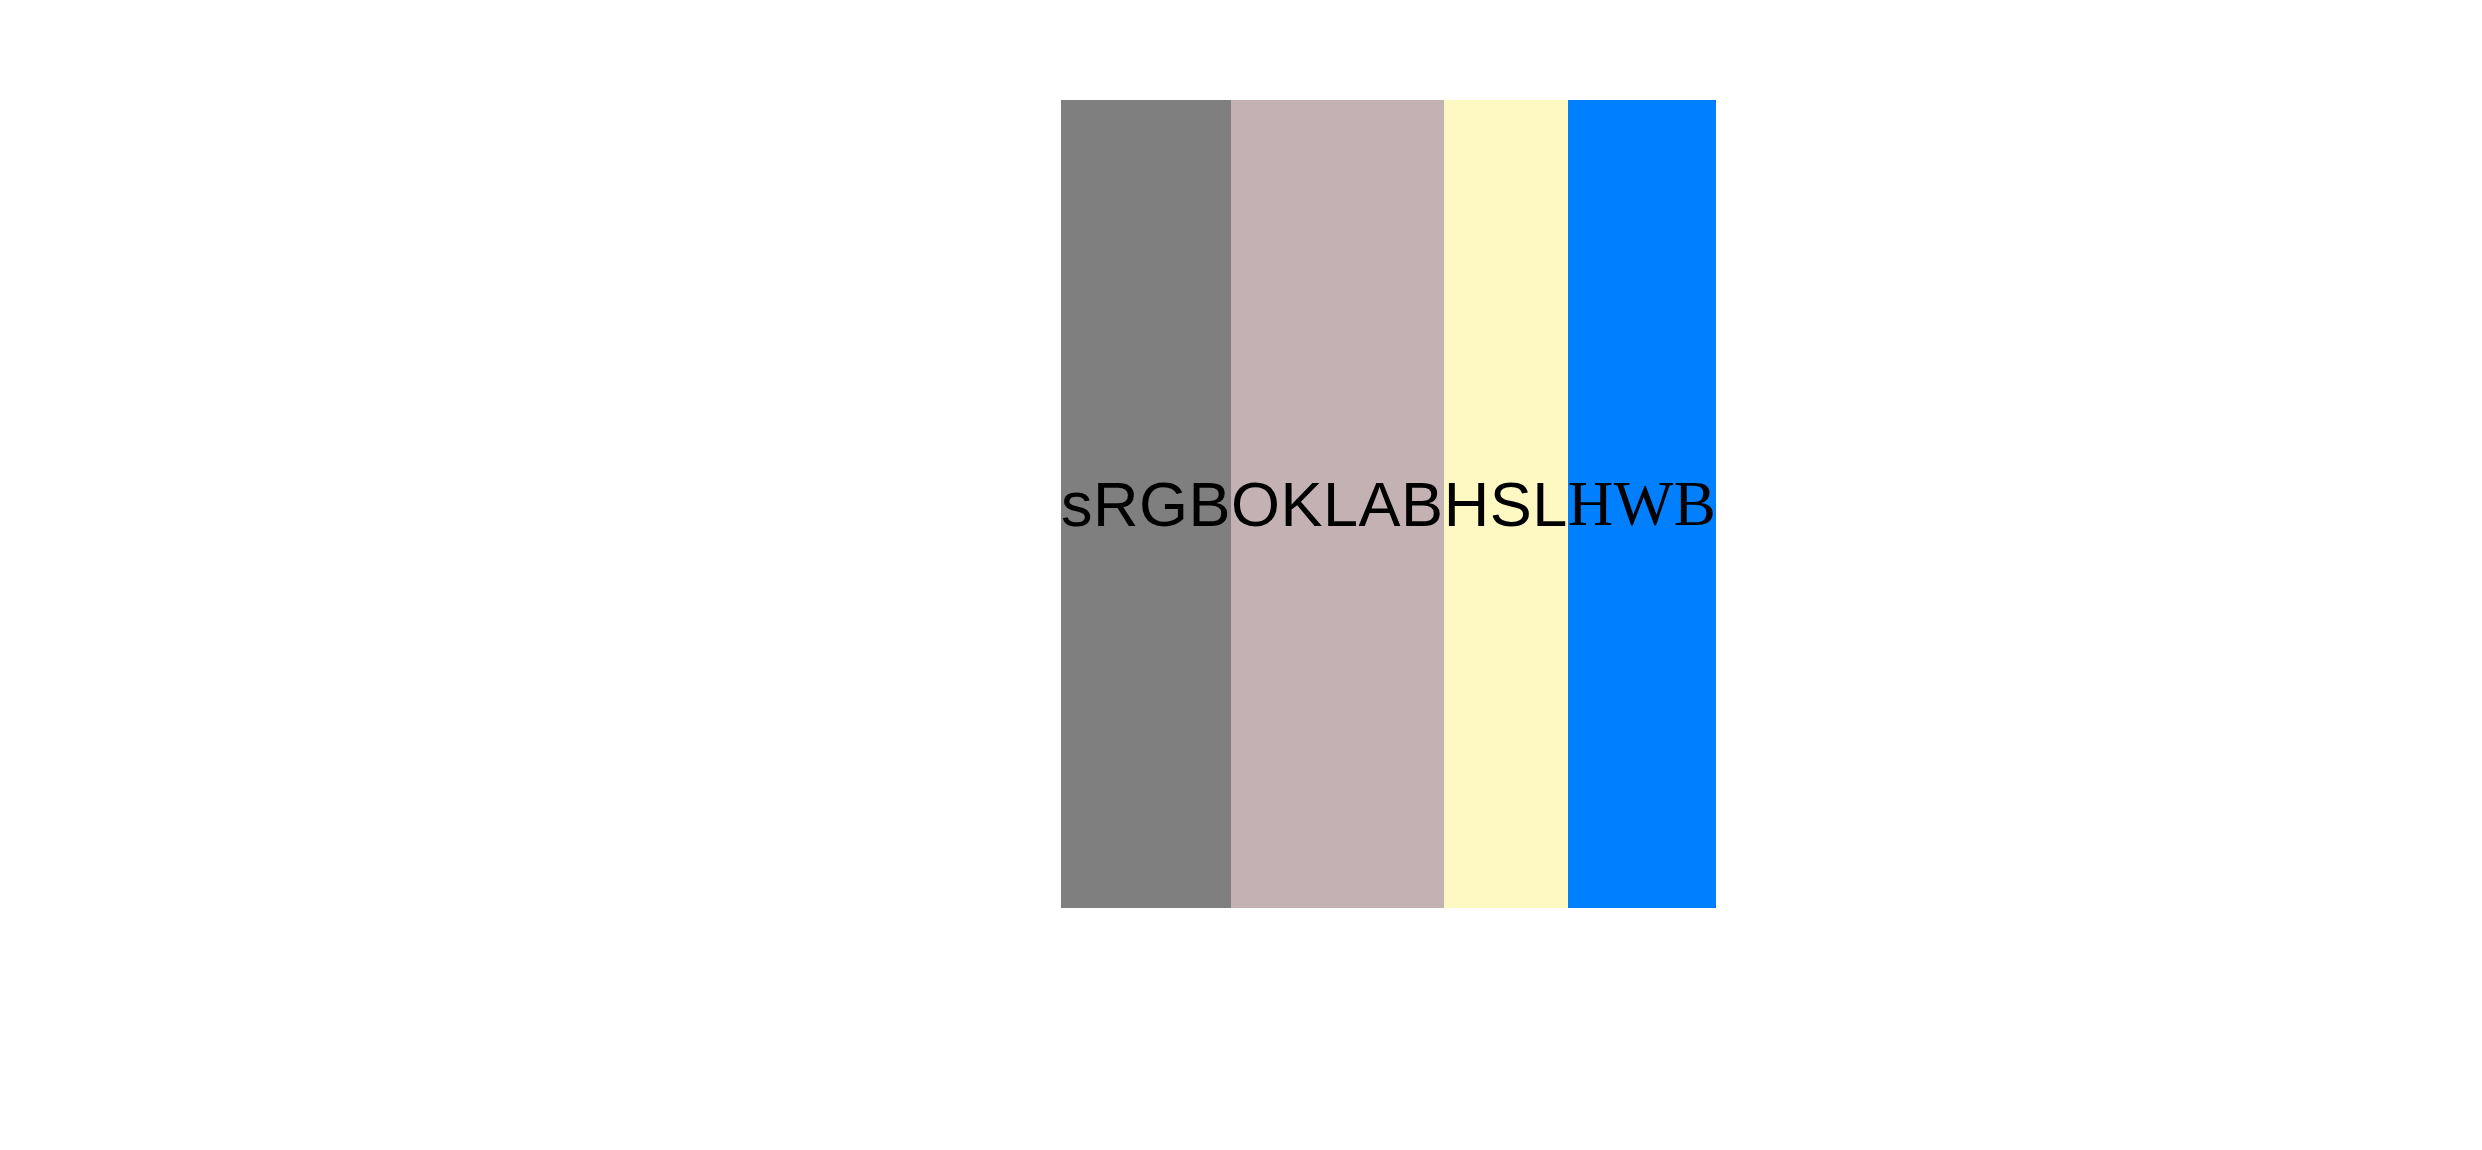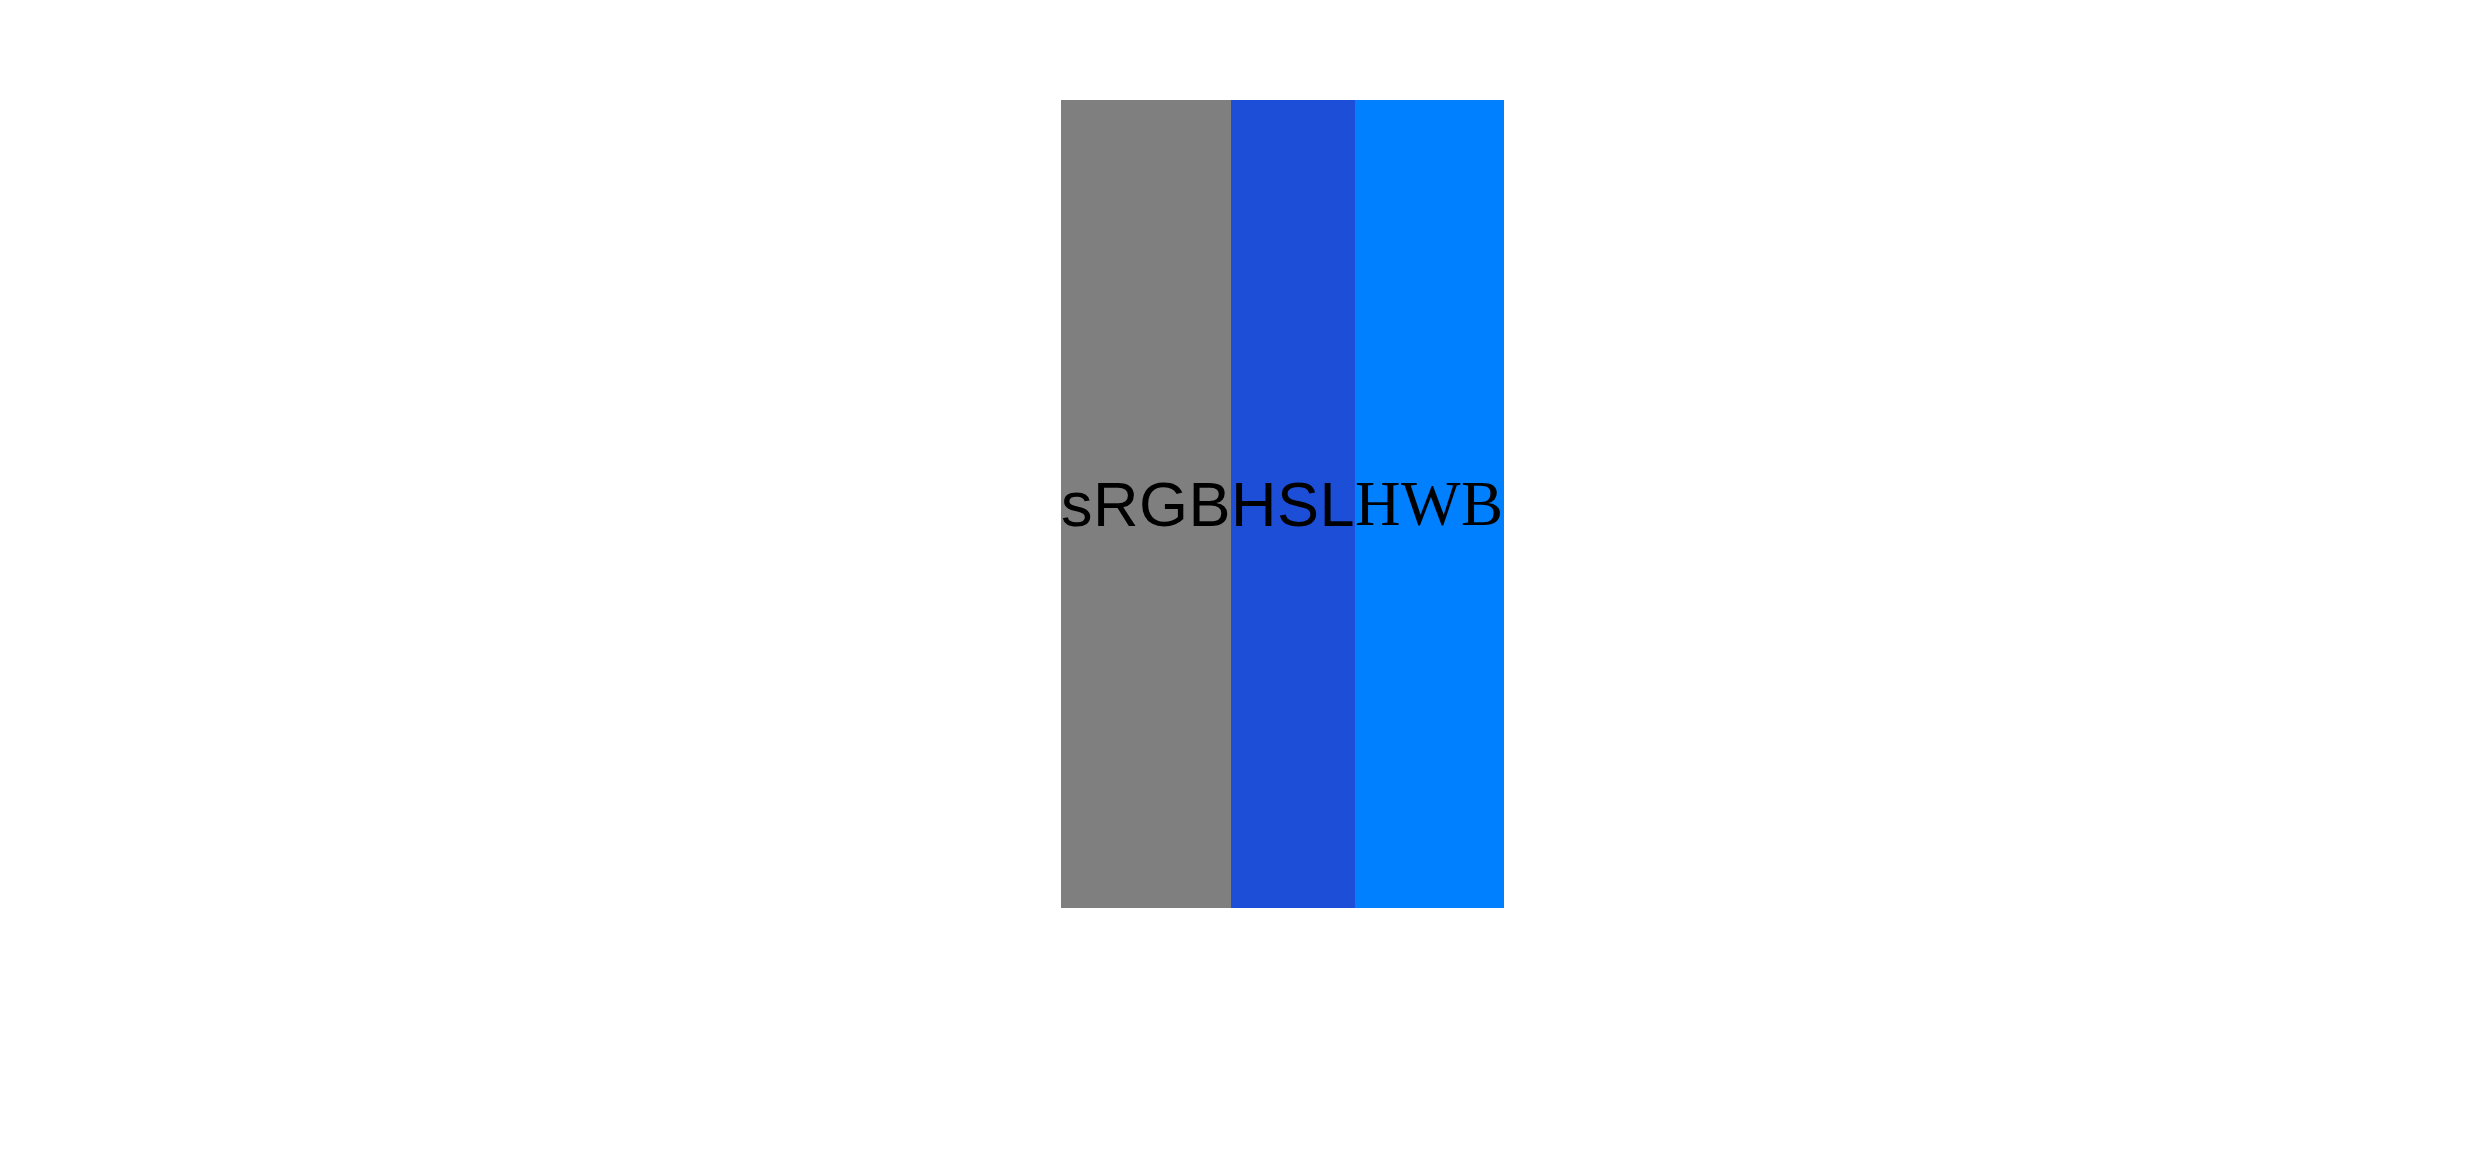--- a/index.html
+++ b/index.html
@@ -39,22 +39,25 @@
 </style>
 </head>
 <body style="background: rgb(255, 255, 255);">
 
 <div class="swatch-stack">
 
   <div class="swatch" style="background-color: rgb(127, 127, 127);">
     <span class="swatch-label" style="color: rgb(0, 0, 0);">sRGB</span>
   </div>
 
+  <div class="swatch" style="background-color: rgb(195, 177, 179);">
+    <span class="swatch-label" style="color: rgb(0, 0, 0);">OKLAB</span>
+  </div>
 
-  <div class="swatch" style="background-color: #1d4ed8; text-align: right;">
+  <div class="swatch" style="background-color: #fef9c3; text-align: right;">
     <span class="swatch-label" style="color: rgb(0, 0, 0);">HSL</span>
   </div>
 
   <div class="swatch" style="background-color: rgb(0, 128, 255);">
     <span class="swatch-label" style="color: rgb(0, 0, 0); font-family: Liberation Serif, serif;">HWB</span>
   </div>
 
 </div>
 
 </body></html>

